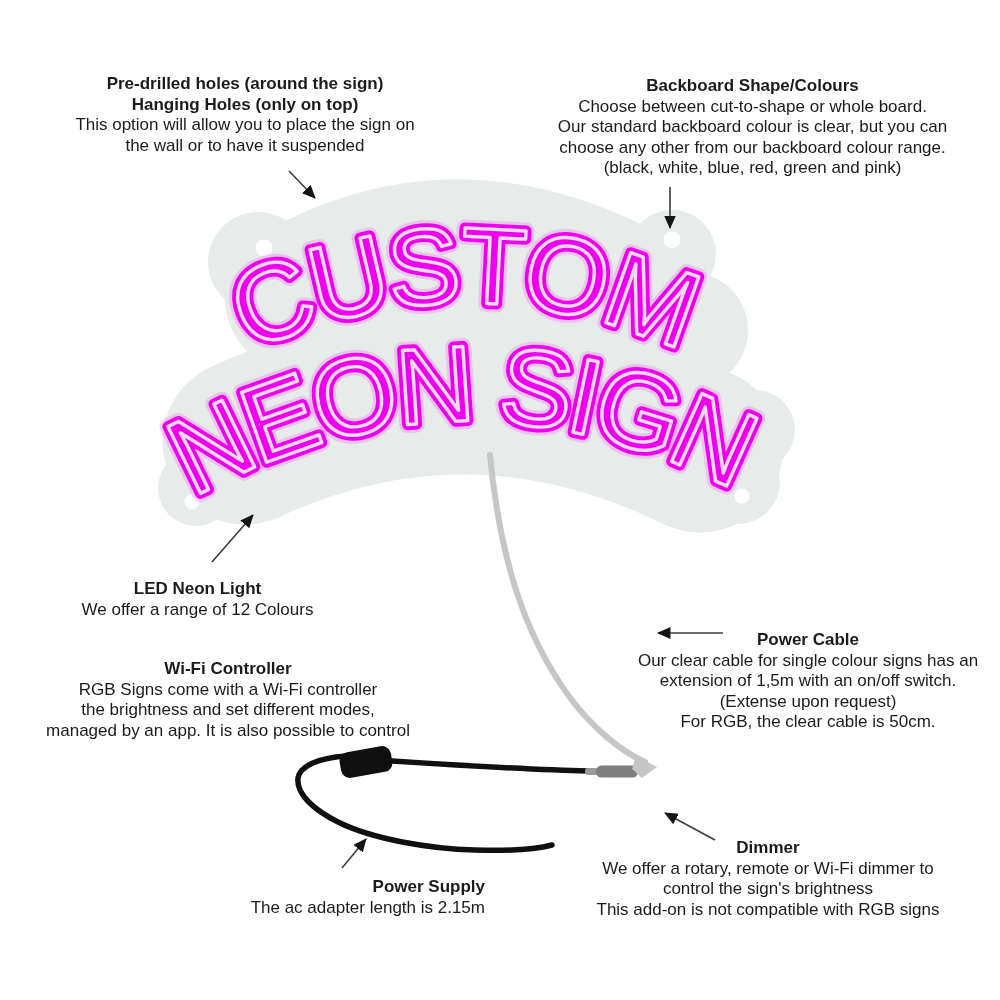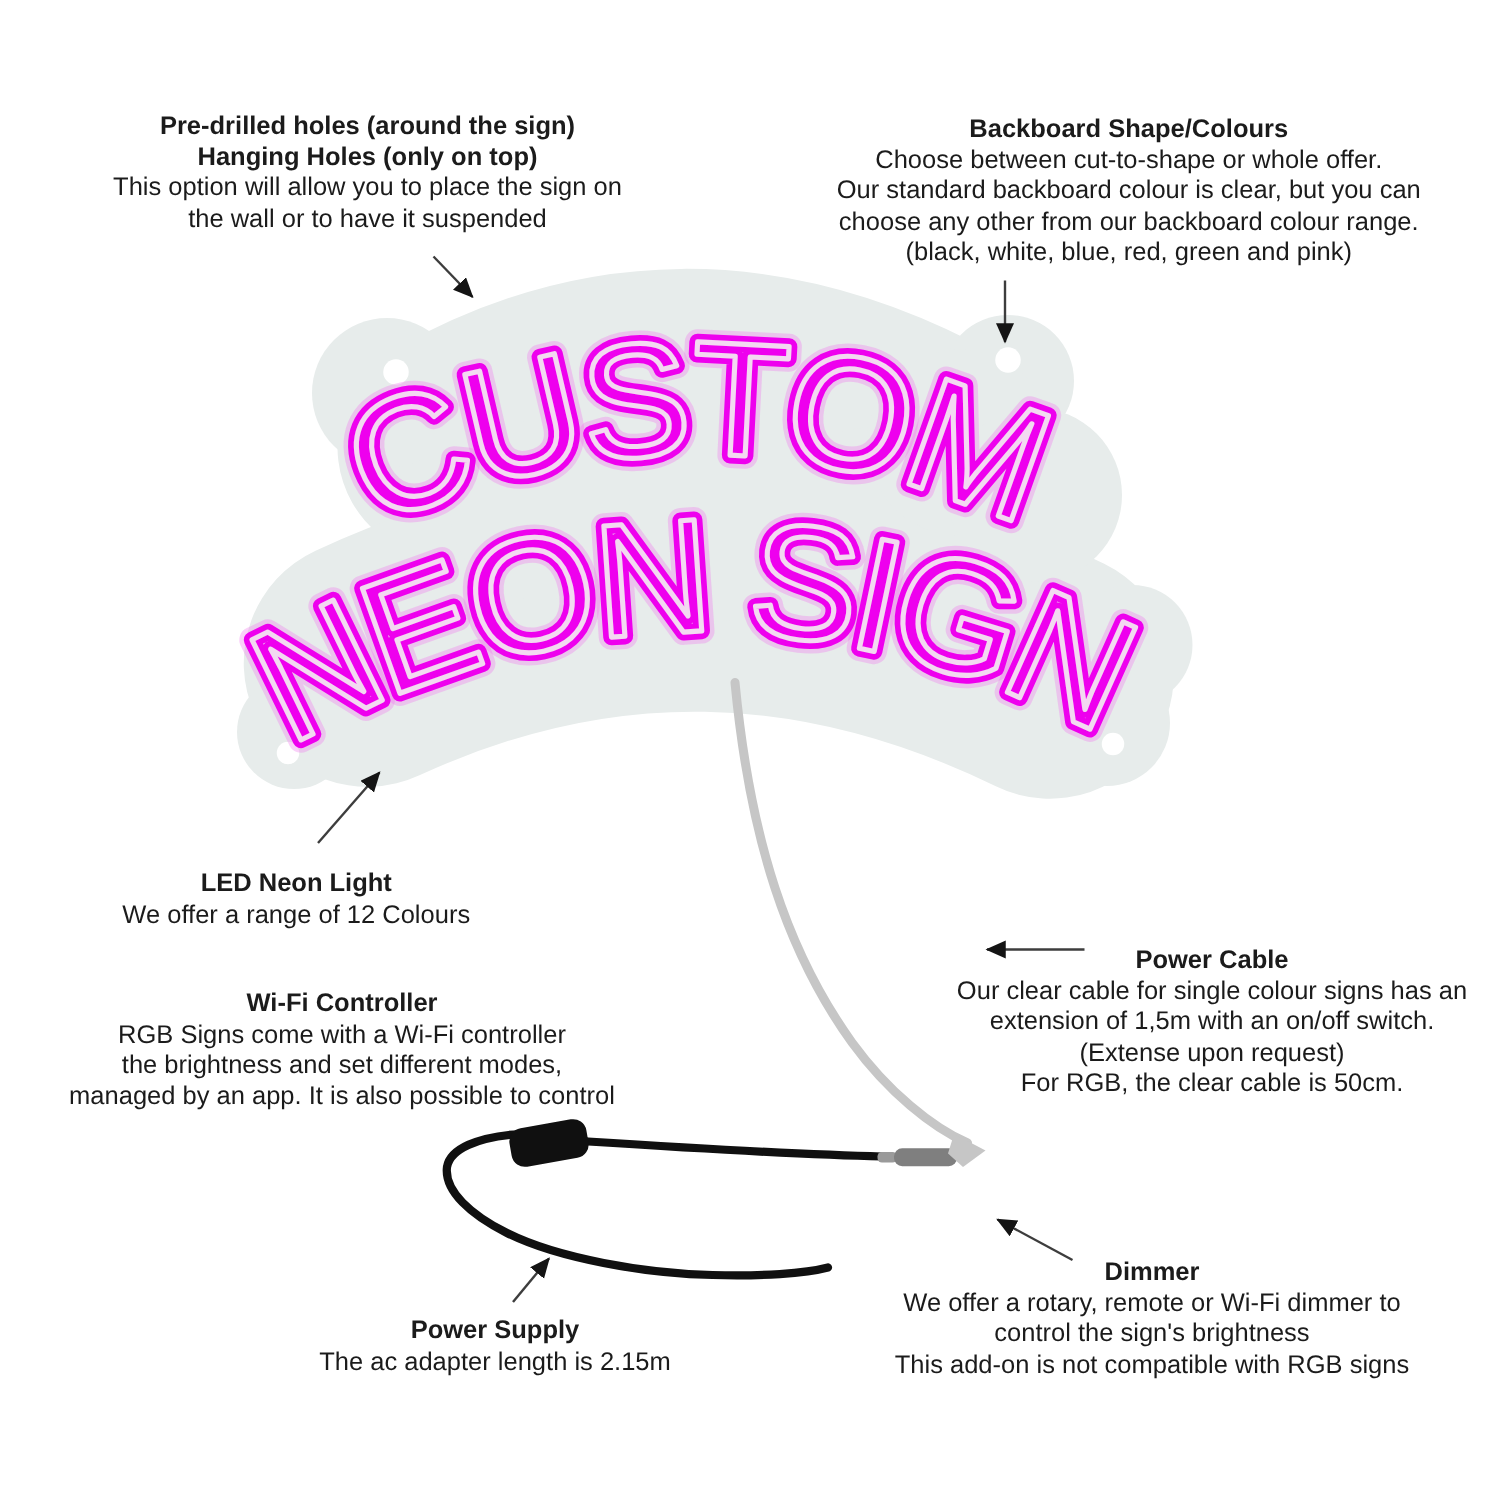--- a/index.html
+++ b/index.html
@@ -89,21 +89,21 @@
 
   <div class="ann" style="left:55px;top:74px;width:380px;">
     <div class="t">Pre-drilled holes (around the sign)</div>
     <div class="t">Hanging Holes (only on top)</div>
     <div>This option will allow you to place the sign on</div>
     <div>the wall or to have it suspended</div>
   </div>
 
   <div class="ann" style="left:530px;top:76px;width:445px;">
     <div class="t">Backboard Shape/Colours</div>
-    <div>Choose between cut-to-shape or whole offer.</div>
+    <div>Choose between cut-to-shape or whole board.</div>
     <div>Our standard backboard colour is clear, but you can</div>
     <div>choose any other from our backboard colour range.</div>
     <div>(black, white, blue, red, green  and pink)</div>
   </div>
 
   <div class="ann" style="left:40px;top:579px;width:315px;">
     <div class="t">LED Neon Light</div>
     <div>We offer a range of 12 Colours</div>
   </div>
 
@@ -115,21 +115,21 @@
   </div>
 
   <div class="ann" style="left:622px;top:630px;width:372px;">
     <div class="t">Power Cable</div>
     <div>Our clear cable for single colour signs has an</div>
     <div>extension of 1,5m with an on/off switch.</div>
     <div>(Extense upon request)</div>
     <div>For RGB, the clear cable is 50cm.</div>
   </div>
 
-  <div class="ann" style="left:175px;top:877px;width:310px;">
+  <div class="ann" style="left:175px;top:877px;width:310px;text-align:right;">
     <div class="t">Power Supply</div>
     <div>The ac adapter length is 2.15m</div>
   </div>
 
   <div class="ann" style="left:582px;top:838px;width:372px;">
     <div class="t">Dimmer</div>
     <div>We offer a rotary, remote or Wi-Fi dimmer to</div>
     <div>control the sign's brightness</div>
     <div>This add-on is not compatible with RGB signs</div>
   </div>

